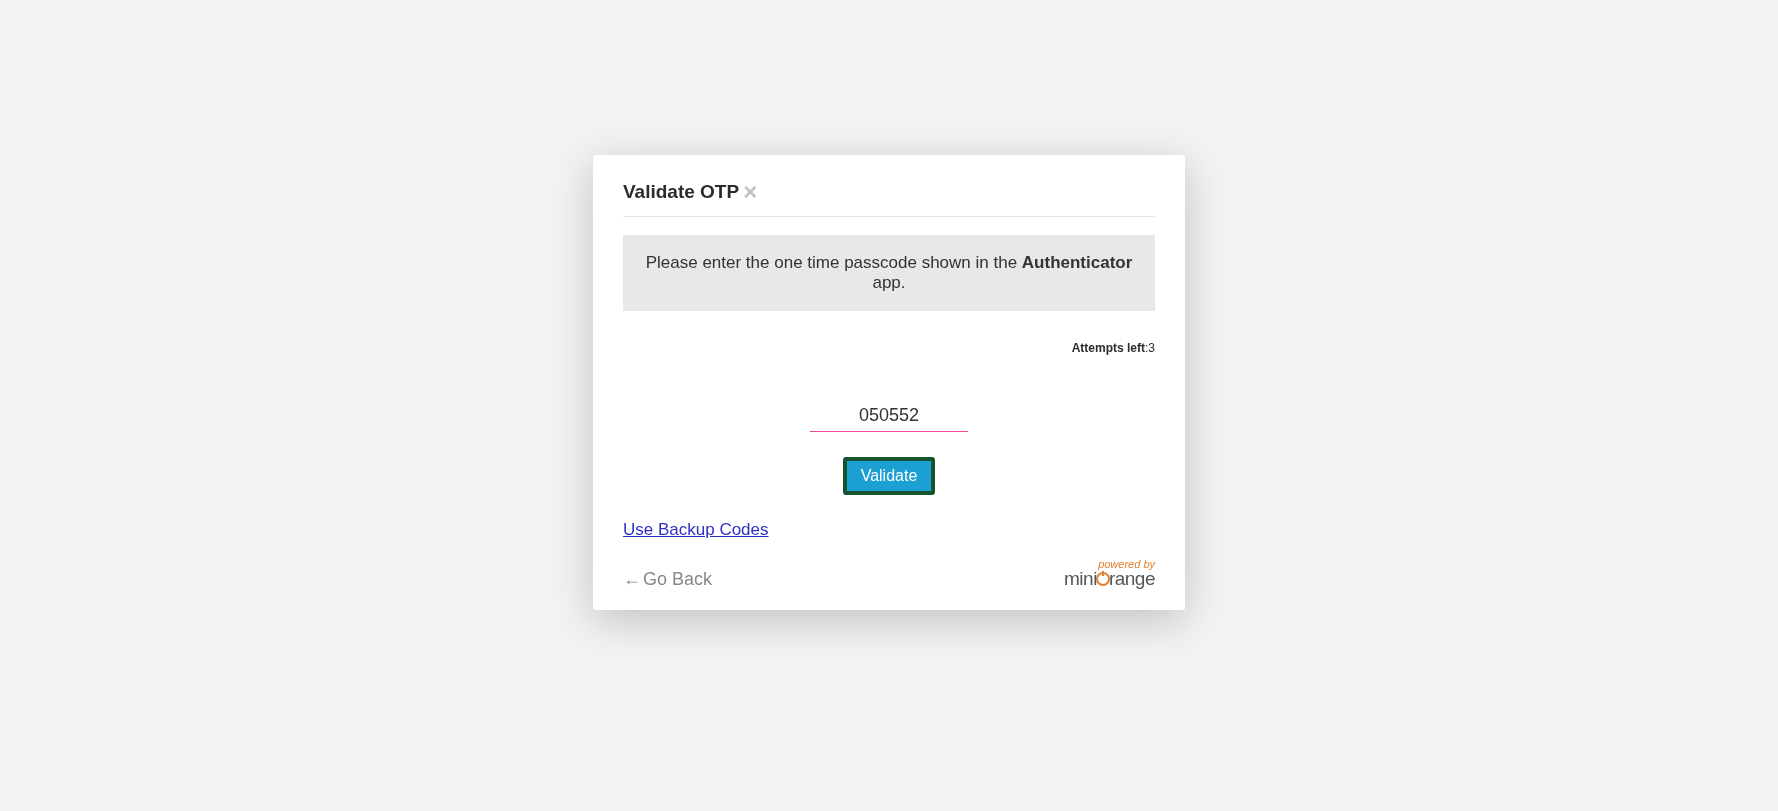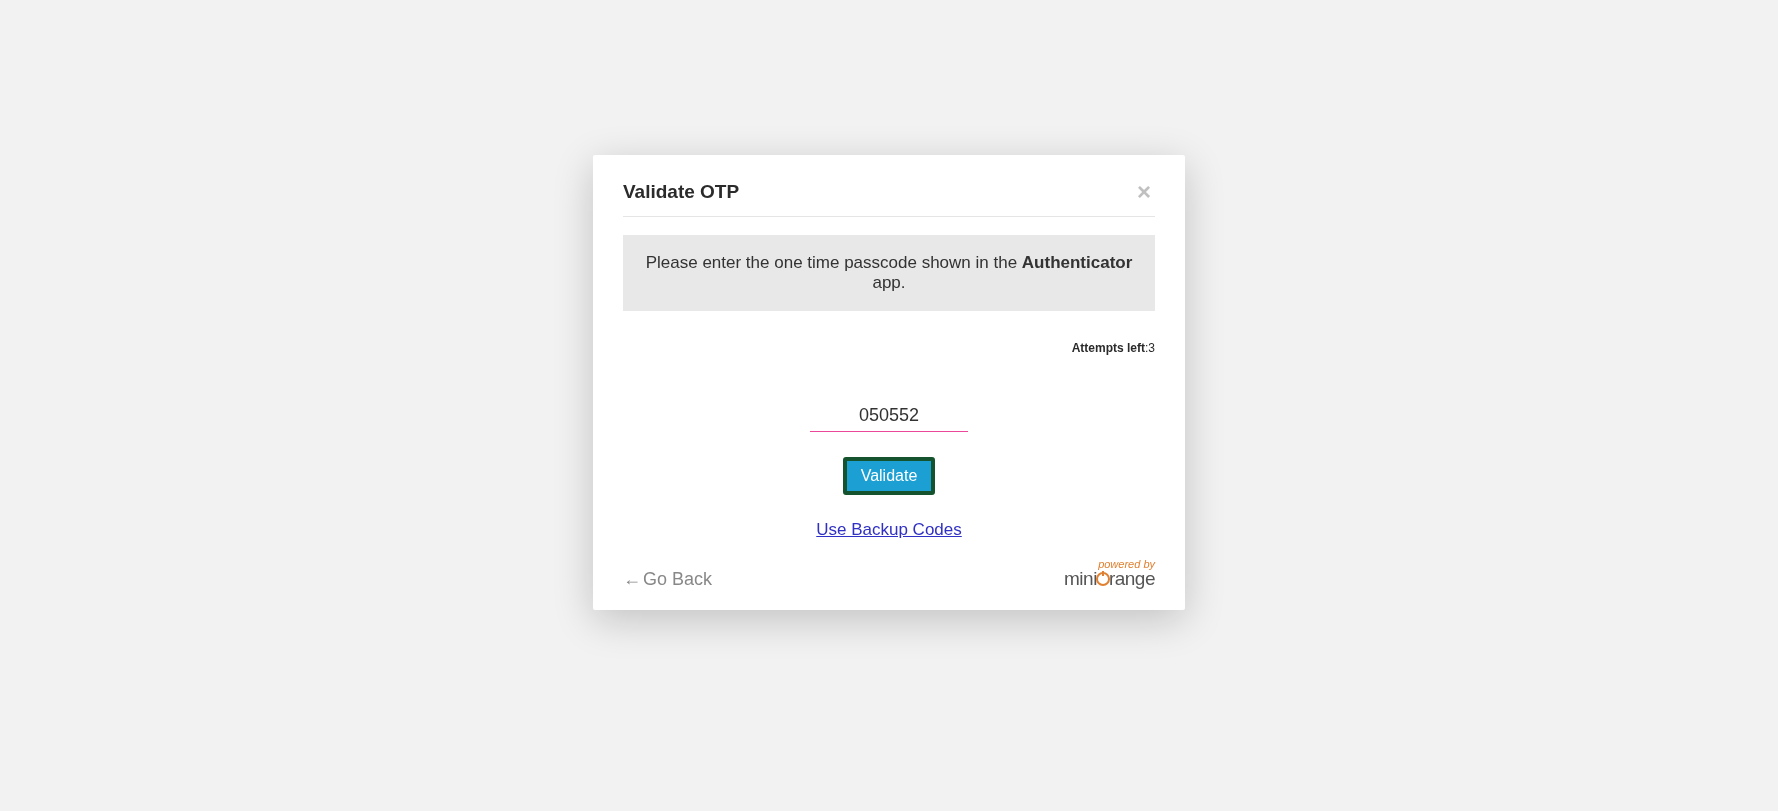--- a/index.html
+++ b/index.html
@@ -22,21 +22,20 @@
     .modal {
       background-color: #ffffff;
       width: 592px;
       box-shadow: 0 10px 40px rgba(0,0,0,0.2);
       border-radius: 2px;
       padding: 25px 30px 20px 30px;
     }
     
     .modal-header {
       display: flex;
-      justify-content: space-between;
       align-items: center;
       border-bottom: 1px solid #e5e5e5;
       padding-bottom: 12px;
       margin-bottom: 18px;
     }
     
     .modal-title {
       font-size: 19px;
       font-weight: 700;
       color: #2b2b2b;
@@ -100,21 +99,20 @@
       background-color: #1ca0d4;
       color: #ffffff;
       border: 4px solid #14532d;
       padding: 6px 14px;
       font-size: 16px;
       cursor: pointer;
       border-radius: 3px;
     }
     
     .link-row {
-      text-align: center;
       margin-bottom: 14px;
     }
     
     .link {
       color: #3030c4;
       text-decoration: underline;
       font-size: 17px;
       cursor: pointer;
     }
     

